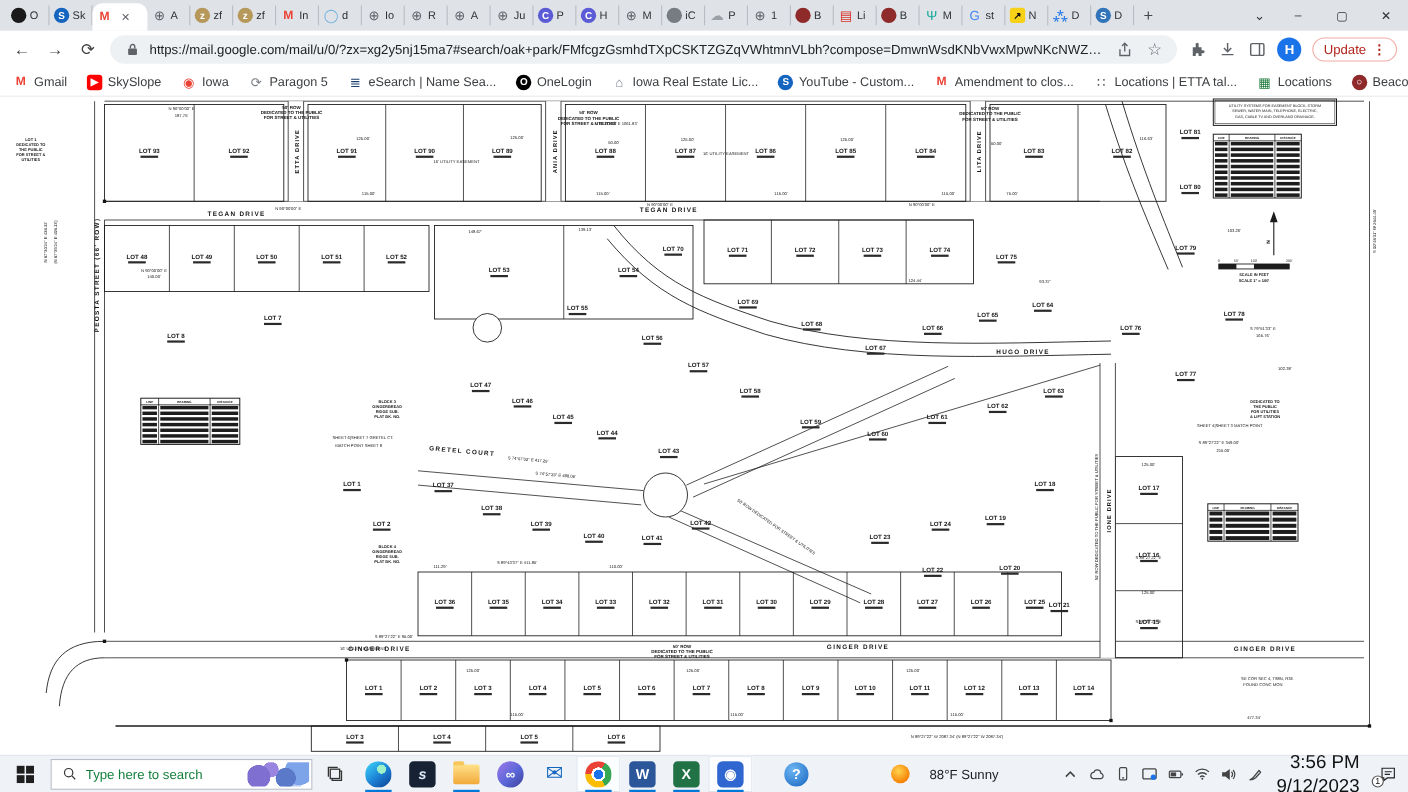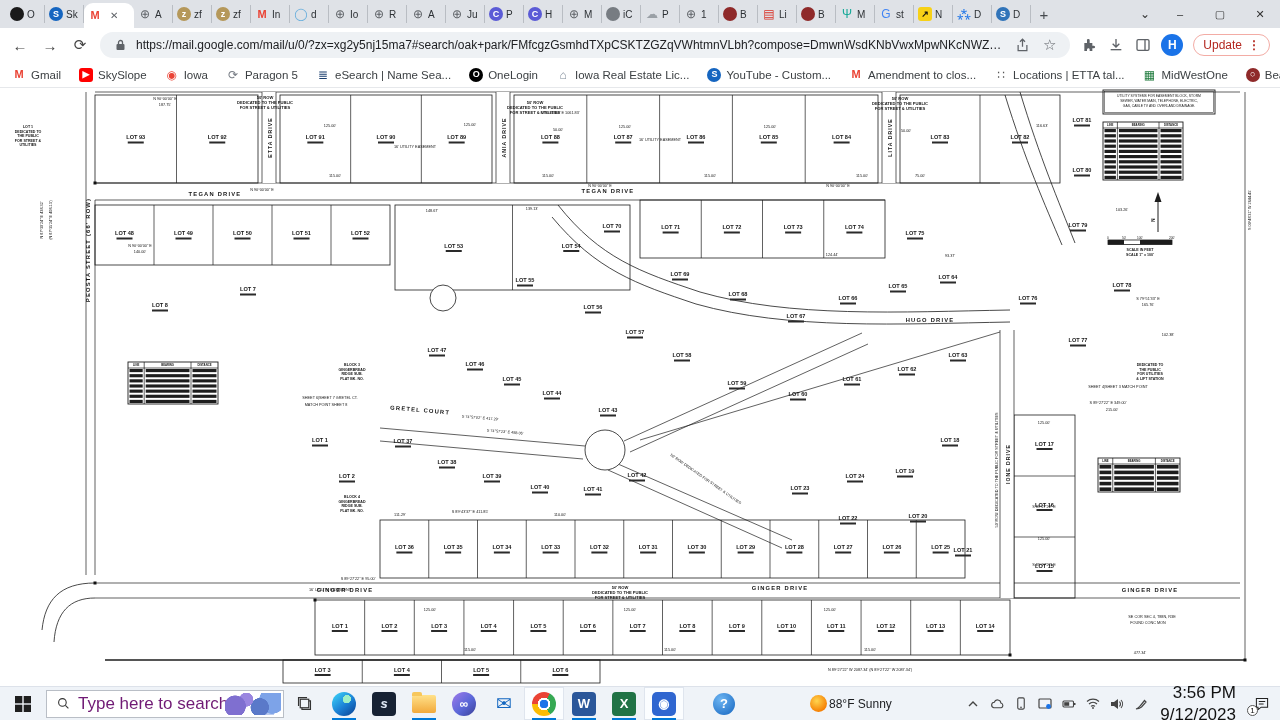--- a/index.html
+++ b/index.html
@@ -35,21 +35,21 @@
   .bmic{width:14px;height:14px;border-radius:50%;display:inline-flex;align-items:center;justify-content:center;font-size:9px;font-weight:700;line-height:1}
   .bmic.nobg{font-size:12px;font-weight:400}
   .bmic.gmailM{font-size:11px;font-weight:800;color:#ea4335}
   
   .content{height:598px;background:#fff;position:relative;overflow:hidden}
   #map{display:block;width:1280px;height:598px;font-family:"Liberation Sans",sans-serif}
   
   .taskbar{height:34px;background:#eff3f8;border-top:1px solid #dde2ea;display:flex;align-items:center;font-size:11px;color:#111}
   .start{width:46px;height:100%;display:flex;align-items:center;justify-content:center;cursor:pointer}
   .searchbox{width:238px;height:28px;background:#fff;border:1px solid #b9bec6;display:flex;align-items:center;gap:8px;padding-left:10px;cursor:text;position:relative}
-  .searchbox .ph{color:#701a75;font-size:17px}
+  .searchbox .ph{color:#15803d;font-size:12px}
   .flowers{position:absolute;right:2px;top:2px;width:56px;height:22px;background:
     radial-gradient(circle at 18% 60%,#7f6fd0 0 22%,transparent 23%),
     radial-gradient(circle at 38% 30%,#9a86e0 0 18%,transparent 19%),
     radial-gradient(circle at 62% 65%,#5a79c9 0 24%,transparent 25%),
     radial-gradient(circle at 84% 35%,#7da3e8 0 26%,transparent 27%),
     radial-gradient(circle at 74% 80%,#b8c9ef 0 18%,transparent 19%)}
   .tbslot{width:40px;height:100%;display:flex;align-items:center;justify-content:center;position:relative;cursor:pointer}
   .tbslot.open::after{content:"";position:absolute;bottom:0;left:8px;right:8px;height:2.5px;background:#0078d7}
   .tbslot.activeapp{background:#fbfdff;box-shadow:inset 0 0 0 1px #dfe5ee}
   .aic{width:24px;height:24px;display:flex;align-items:center;justify-content:center;font-weight:700;border-radius:4px;line-height:1}
@@ -59,21 +59,21 @@
   .folder .ftab{position:absolute;top:-3px;left:0;width:10px;height:4px;background:#f7c75c;border-radius:2px 2px 0 0}
   .loop{border-radius:50%;background:linear-gradient(135deg,#9f7aea,#5a67d8 55%,#3b3f96);color:#fff;font-size:12px}
   .mailg{background:transparent;color:#1467c0;font-size:19px;font-weight:400}
   .chromeg{border-radius:50%;background:
     radial-gradient(circle,#1a73e8 0 25%,#fff 26% 37%,transparent 38%),
     conic-gradient(from -90deg,#ea4335 0 33.3%,#34a853 33.3% 66.6%,#fbbc05 66.6%)}
   .word{background:#2b579a;color:#fff;font-size:13px}
   .excel{background:#217346;color:#fff;font-size:13px}
   .capture{background:#2f66d0;color:#fff;font-size:13px;border-radius:5px}
   .helpic{width:22px;height:22px;border-radius:50%;background:radial-gradient(circle at 35% 30%,#6db5f2,#1565c0);color:#fff;font-size:13px;font-weight:700;display:flex;align-items:center;justify-content:center}
-  .weather{display:flex;align-items:center;gap:2px;margin-left:56px;padding:0 10px;height:100%;cursor:pointer}
+  .weather{display:flex;align-items:center;gap:18px;margin-left:56px;padding:0 10px;height:100%;cursor:pointer}
   .sun{width:17px;height:17px;border-radius:50%;background:radial-gradient(circle at 40% 35%,#ffd54f,#f57c00 75%)}
   .wtxt{font-size:12px;color:#1b1d20}
   .tray{display:flex;align-items:center;gap:2px;margin-left:auto}
   .trayic{width:22px;height:100%;display:flex;align-items:center;justify-content:center;cursor:pointer}
   .clock{text-align:right;font-size:17px;line-height:1.25;padding:0 8px;cursor:pointer}
   .notif{width:36px;height:100%;display:flex;align-items:center;justify-content:center;position:relative;cursor:pointer}
   .badge{position:absolute;left:3px;bottom:4px;width:11px;height:11px;border-radius:50%;background:#fff;border:1px solid #555;font-size:8px;display:flex;align-items:center;justify-content:center;color:#111}
 </style>
 </head>
 <body>
@@ -279,21 +279,21 @@
       <span class="bm">
         <span class="bmic gmailM" style="">M</span>
         <span>Amendment to clos...</span>
       </span>
       <span class="bm">
         <span class="bmic nobg" style="color:#555;">∷</span>
         <span>Locations | ETTA tal...</span>
       </span>
       <span class="bm">
         <span class="bmic nobg" style="color:#1e7a3c;">▦</span>
-        <span>MidWestOne</span>
+        <span>Locations</span>
       </span>
       <span class="bm">
         <span class="bmic" style="background:#8f2a2a;color:#fff;">○</span>
         <span>Beacon</span>
       </span>
     </span>
 
 </div>
 
 <div class="content">

